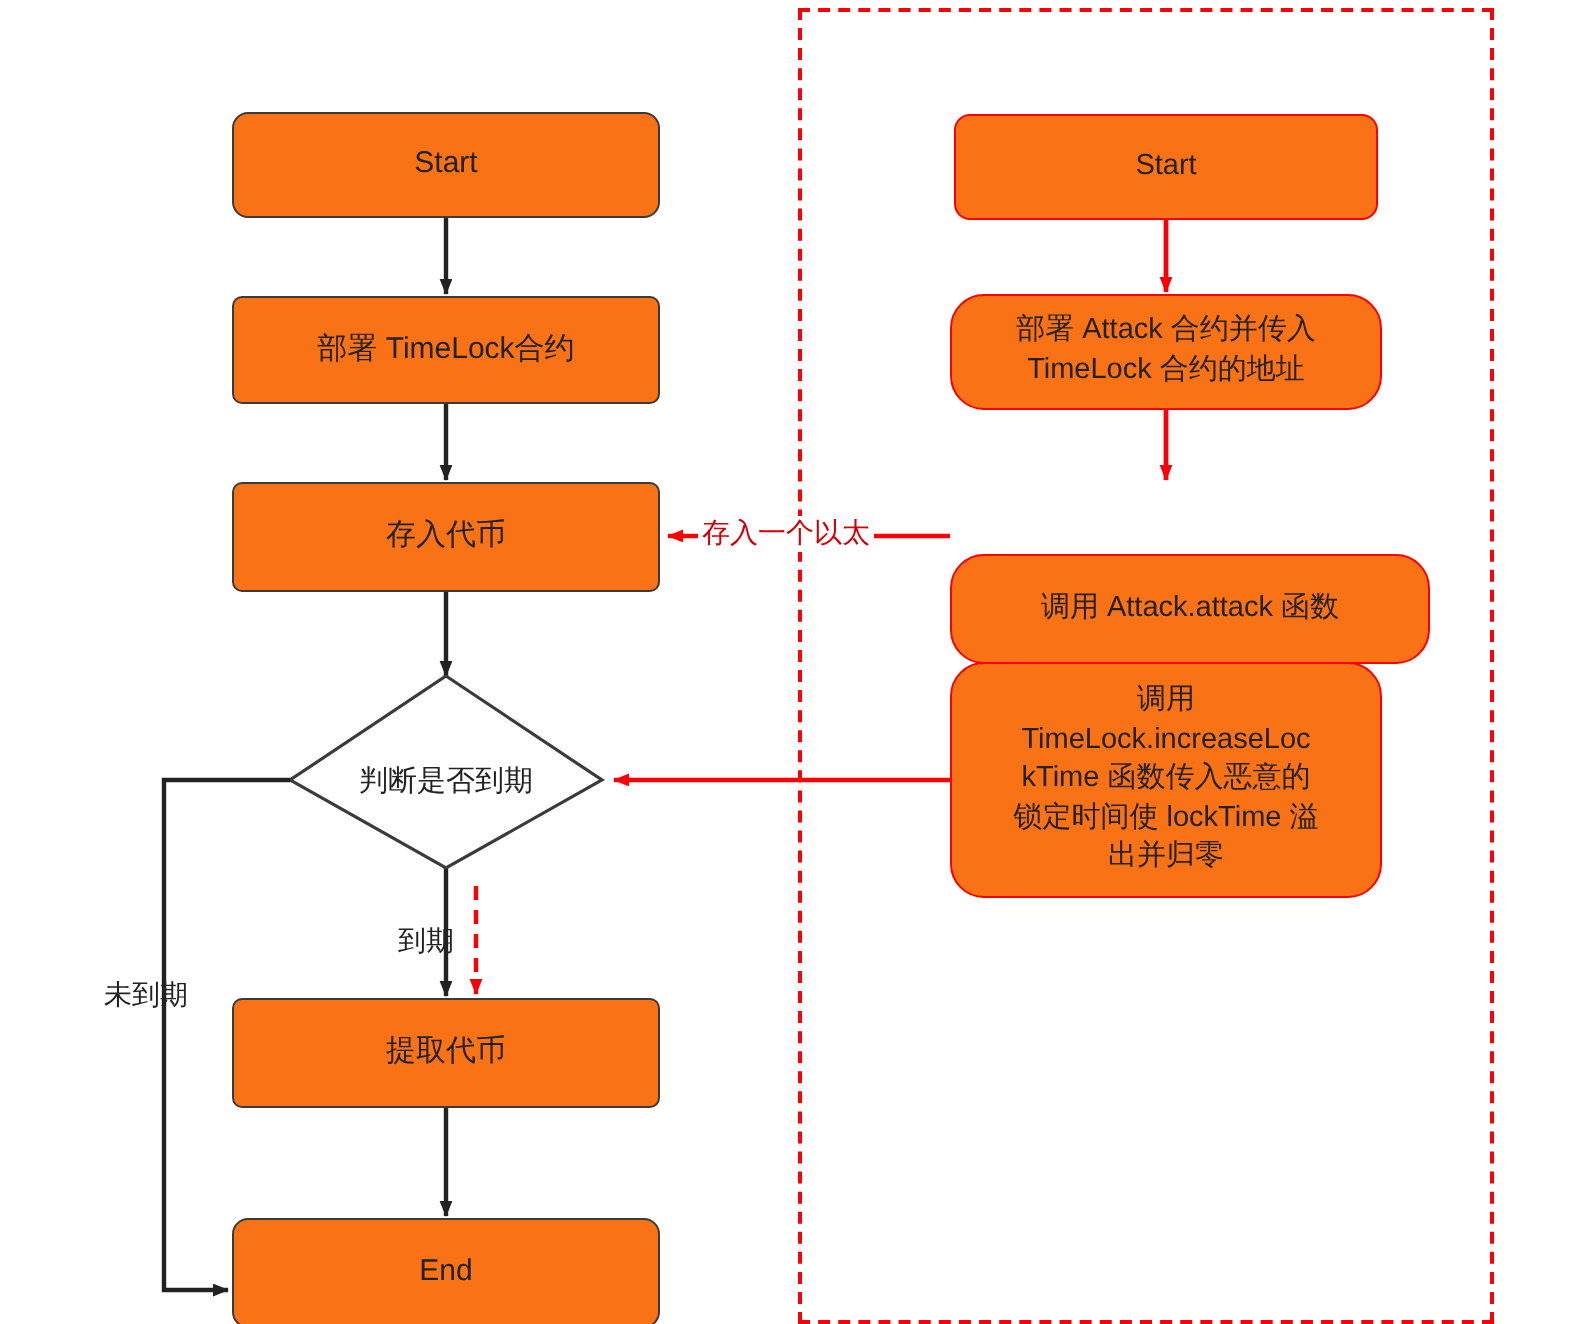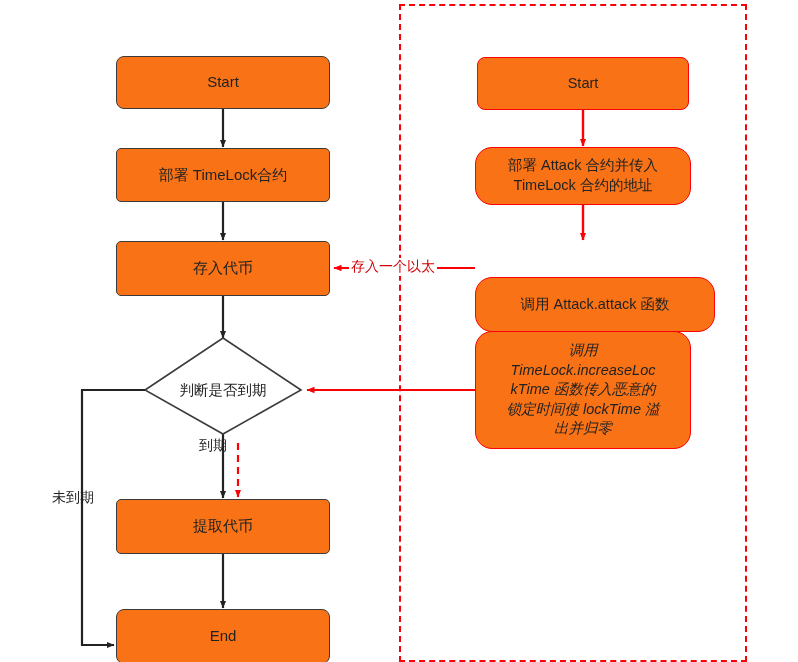--- a/index.html
+++ b/index.html
@@ -128,37 +128,37 @@
   </div>
 
   <div class="node node-black" style="left:116px; top:499px; width:214px; height:55px;">
     <span>提取代币</span>
   </div>
 
   <div class="node node-black" style="left:116px; top:609px; width:214px; height:55px; border-radius:8px;">
     <span>End</span>
   </div>
 
-  <div class="edge-label" style="left:199px; top:437px;">到期</div>
+  <div class="edge-label" style="left:199px; top:462px;">到期</div>
   <div class="edge-label" style="left:52px; top:489px;">未到期</div>
 
   <div class="node node-red" style="left:477px; top:57px; width:212px; height:53px; border-radius:8px;">
     <span>Start</span>
   </div>
 
   <div class="node node-red" style="left:475px; top:147px; width:216px; height:58px; white-space:pre-line; padding:0 6px;">
     <span>部署 Attack 合约并传入
 TimeLock 合约的地址</span>
   </div>
 
   <div class="node node-red" style="left:475px; top:241px; width:240px; height:55px;margin-top:36px;">
     <span>调用 Attack.attack 函数</span>
   </div>
 
-  <div class="node node-red" style="left:475px; top:331px; width:216px; height:118px; white-space:pre-line; padding:0 6px;font-style:italic;">
+  <div class="node node-red" style="left:475px; top:331px; width:216px; height:118px; white-space:pre-line; padding:0 6px;">
     <span>调用
 TimeLock.increaseLoc
 kTime 函数传入恶意的
 锁定时间使 lockTime 溢
 出并归零</span>
   </div>
 
   <div class="edge-label edge-label-red" style="left:349px; top:258px; background:#ffffff; padding:0 2px;">存入一个以太</div>
 
 </div>

